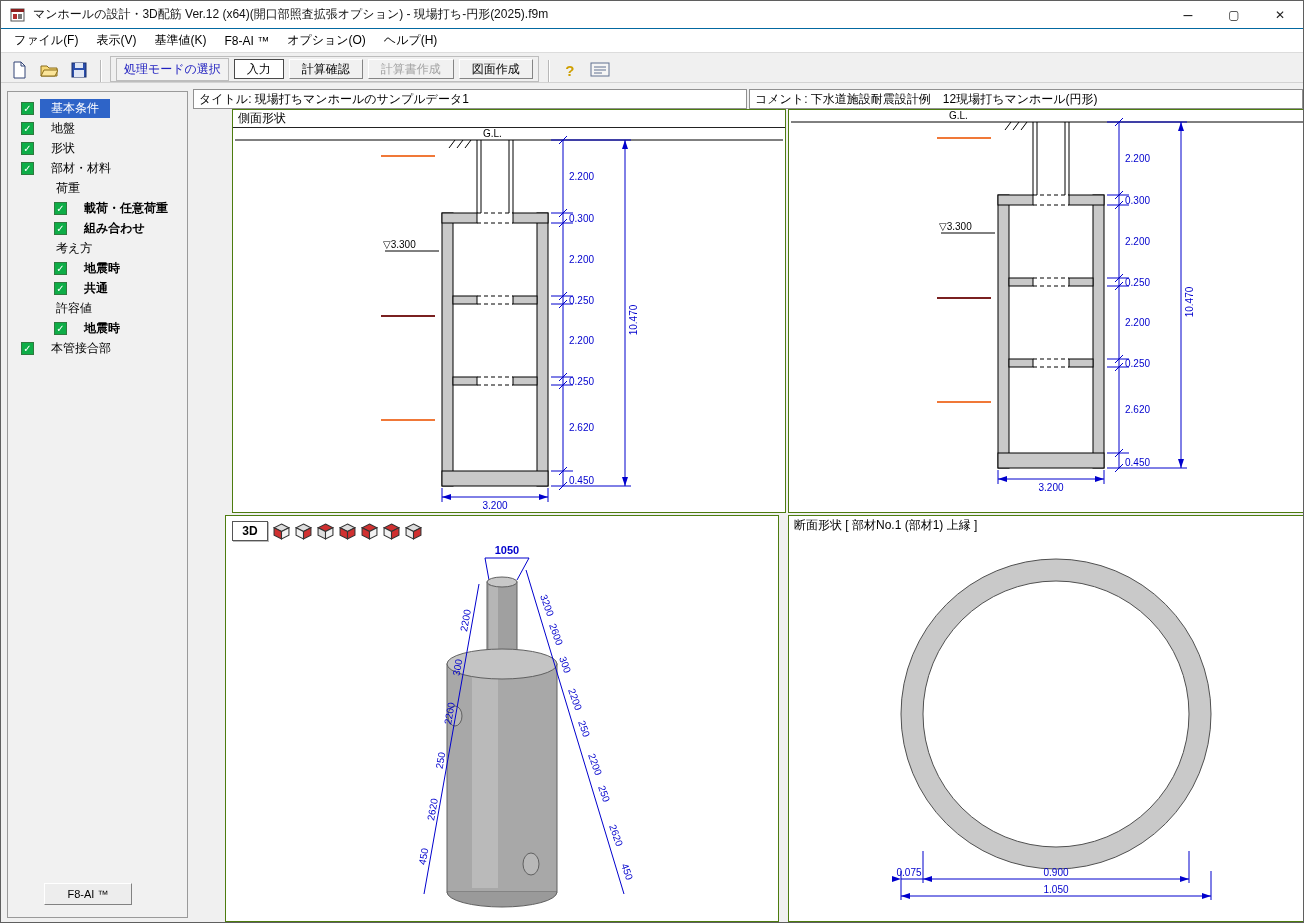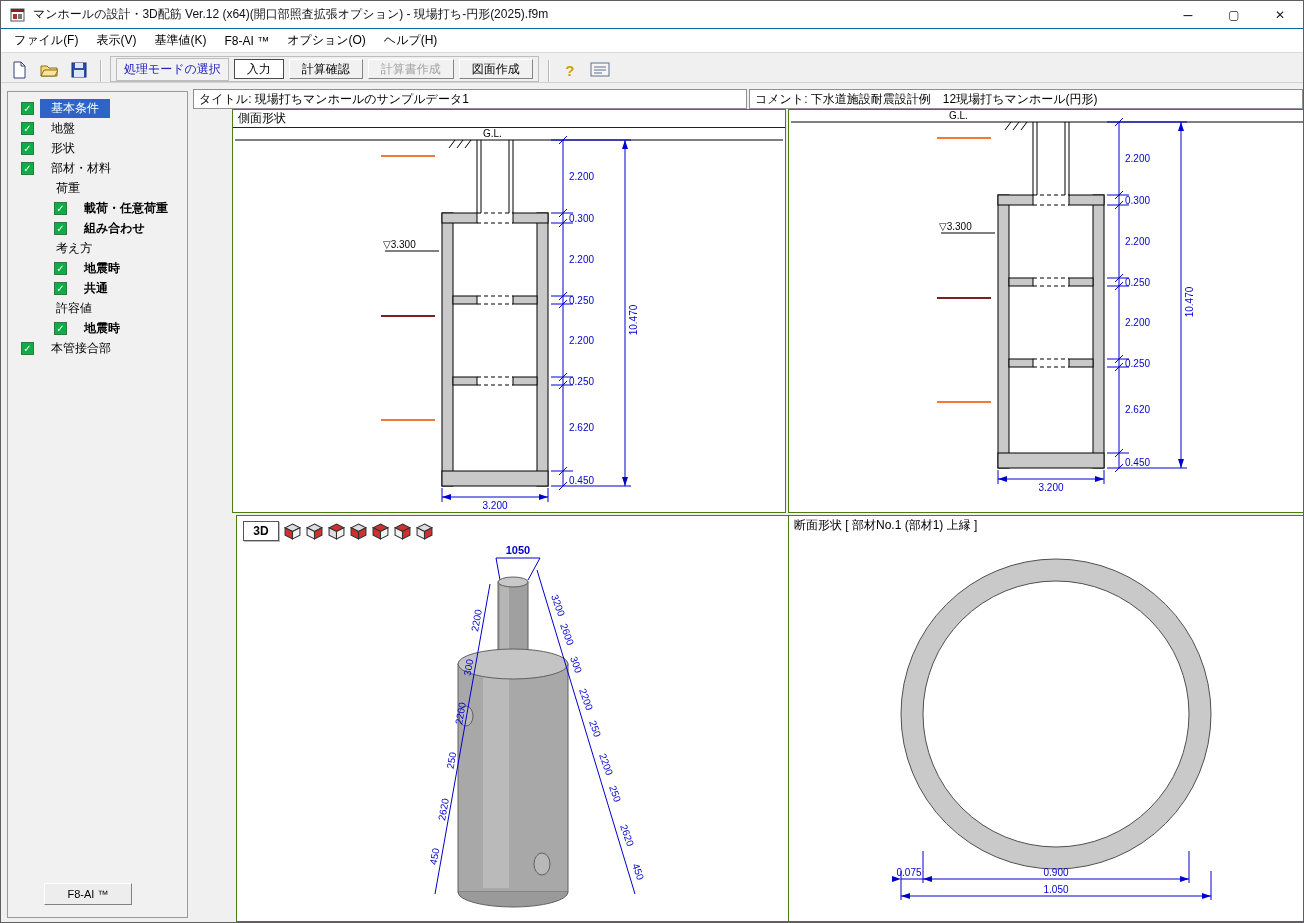--- a/index.html
+++ b/index.html
@@ -45,21 +45,21 @@
   .sel .tlabel{background:#2e64c8;color:#fff;}
   .f8btn{position:absolute;left:36px;bottom:12px;width:88px;height:22px;background:#ededed;border:1px solid;border-color:#ffffff #828282 #828282 #ffffff;font-size:11px;display:flex;align-items:center;justify-content:center;}
 
   
   .strip{position:absolute;height:20px;background:#fff;border:1px solid #909090;display:flex;align-items:center;padding-left:5px;font-size:12px;white-space:nowrap;overflow:hidden;}
   .strip-title{left:192px;top:88px;width:554px;}
   .strip-comment{left:748px;top:88px;width:554px;}
   .panel{position:absolute;background:#fff;border:1px solid #4d7c0f;margin-left:39px;}
   .panel-side{left:192px;top:108px;width:554px;height:404px;}
   .panel-front{left:748px;top:108px;width:554px;height:404px;}
-  .panel-3d{left:196px;top:514px;width:554px;height:407px;text-align:right;}
+  .panel-3d{left:185px;top:514px;width:554px;height:407px;text-align:right;}
   .panel-section{left:748px;top:514px;width:554px;height:407px;}
   .panel-label{height:18px;display:flex;align-items:center;padding-left:5px;font-size:12px;border-bottom:1px solid #222;}
   .panel-label.noline{border-bottom:none;}
   svg{display:block;}
 
   
   .td-toolbar{height:26px;display:flex;align-items:center;gap:5px;padding-left:6px;padding-top:4px;}
   .td-btn{width:36px;height:20px;background:#fff;border:1px solid #555;box-shadow:1px 1px 0 #bbb;font-weight:bold;font-size:12px;display:flex;align-items:center;justify-content:center;}
   .cube{width:17px;height:17px;}
 

